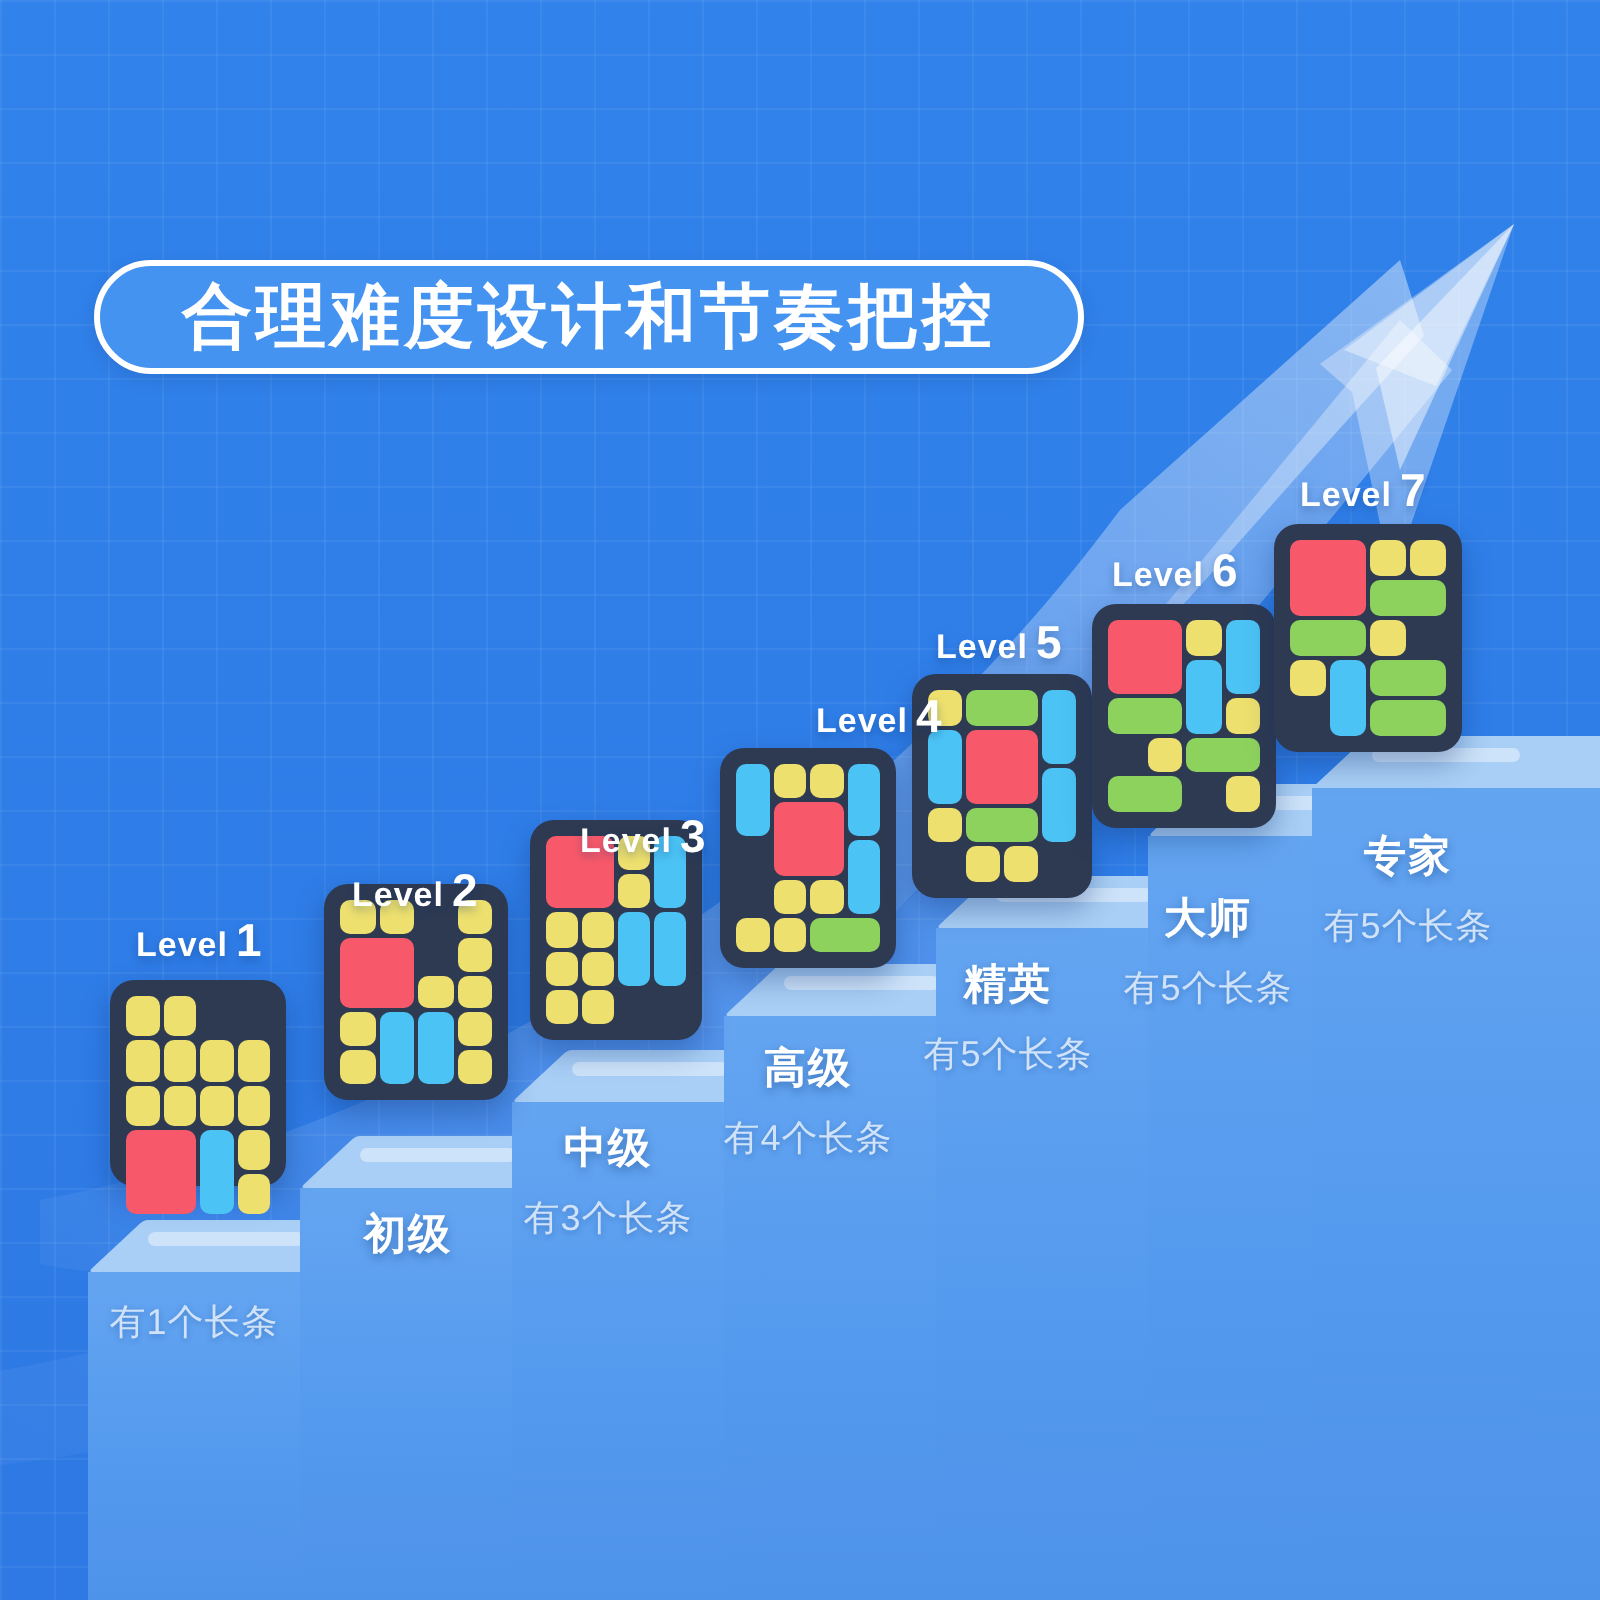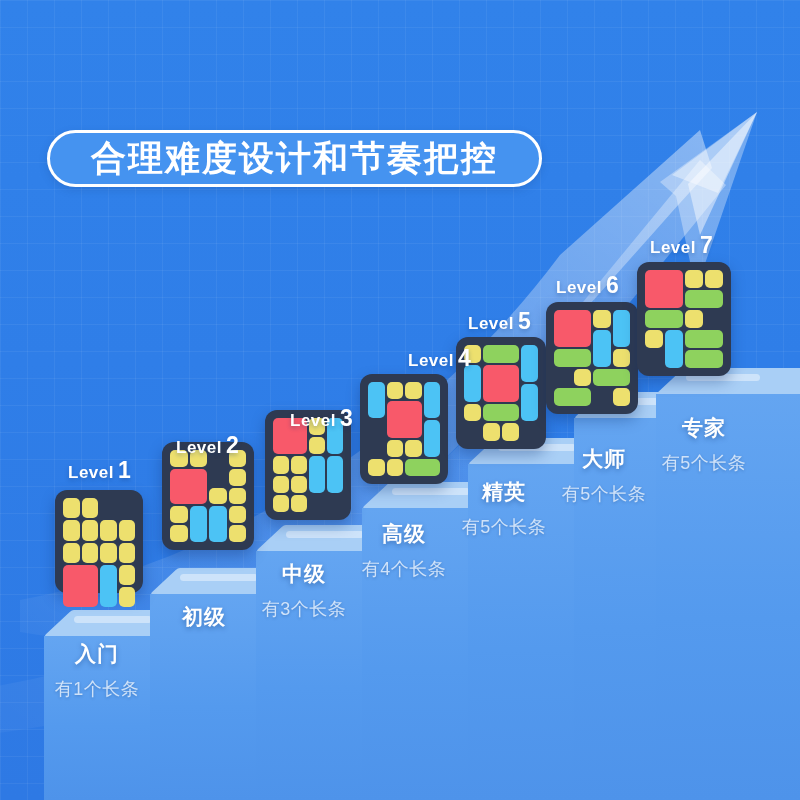--- a/index.html
+++ b/index.html
@@ -267,21 +267,20 @@
         <div class="tile t-y" style="left: 48px; top: 48px; width: 18px; height: 18px;"></div>
         <div class="tile t-y" style="left: 8px; top: 68px; width: 18px; height: 18px;"></div>
         <div class="tile t-b" style="left: 28px; top: 68px; width: 18px; height: 38px;"></div>
         <div class="tile t-g" style="left: 48px; top: 68px; width: 38px; height: 18px;"></div>
         <div class="tile t-g" style="left: 48px; top: 88px; width: 38px; height: 18px;"></div>
       </div>
     </div>
   <div id="labels-layer">
       <div class="lvl-label" style="left: 68px; top: 457px; z-index: 80;"><span>Level</span><span class="num">1</span></div>
       <div class="tier" style="left: 27px; top: 640px; width: 140px; z-index: 85;">
-        <span class="tier-name">入门</span>
         <span class="tier-desc">有1个长条</span>
       </div>
       <div class="lvl-label" style="left: 176px; top: 420px; z-index: 80; margin-top: 12px;"><span>Level</span><span class="num">2</span></div>
       <div class="tier" style="left: 134px; top: 603px; width: 140px; z-index: 85;">
         <span class="tier-name">初级</span>
       </div>
       <div class="lvl-label" style="left: 290px; top: 405px; z-index: 80;"><span>Level</span><span class="num">3</span></div>
       <div class="tier" style="left: 234px; top: 560px; width: 140px; z-index: 85;">
         <span class="tier-name">中级</span>
         <span class="tier-desc">有3个长条</span>

